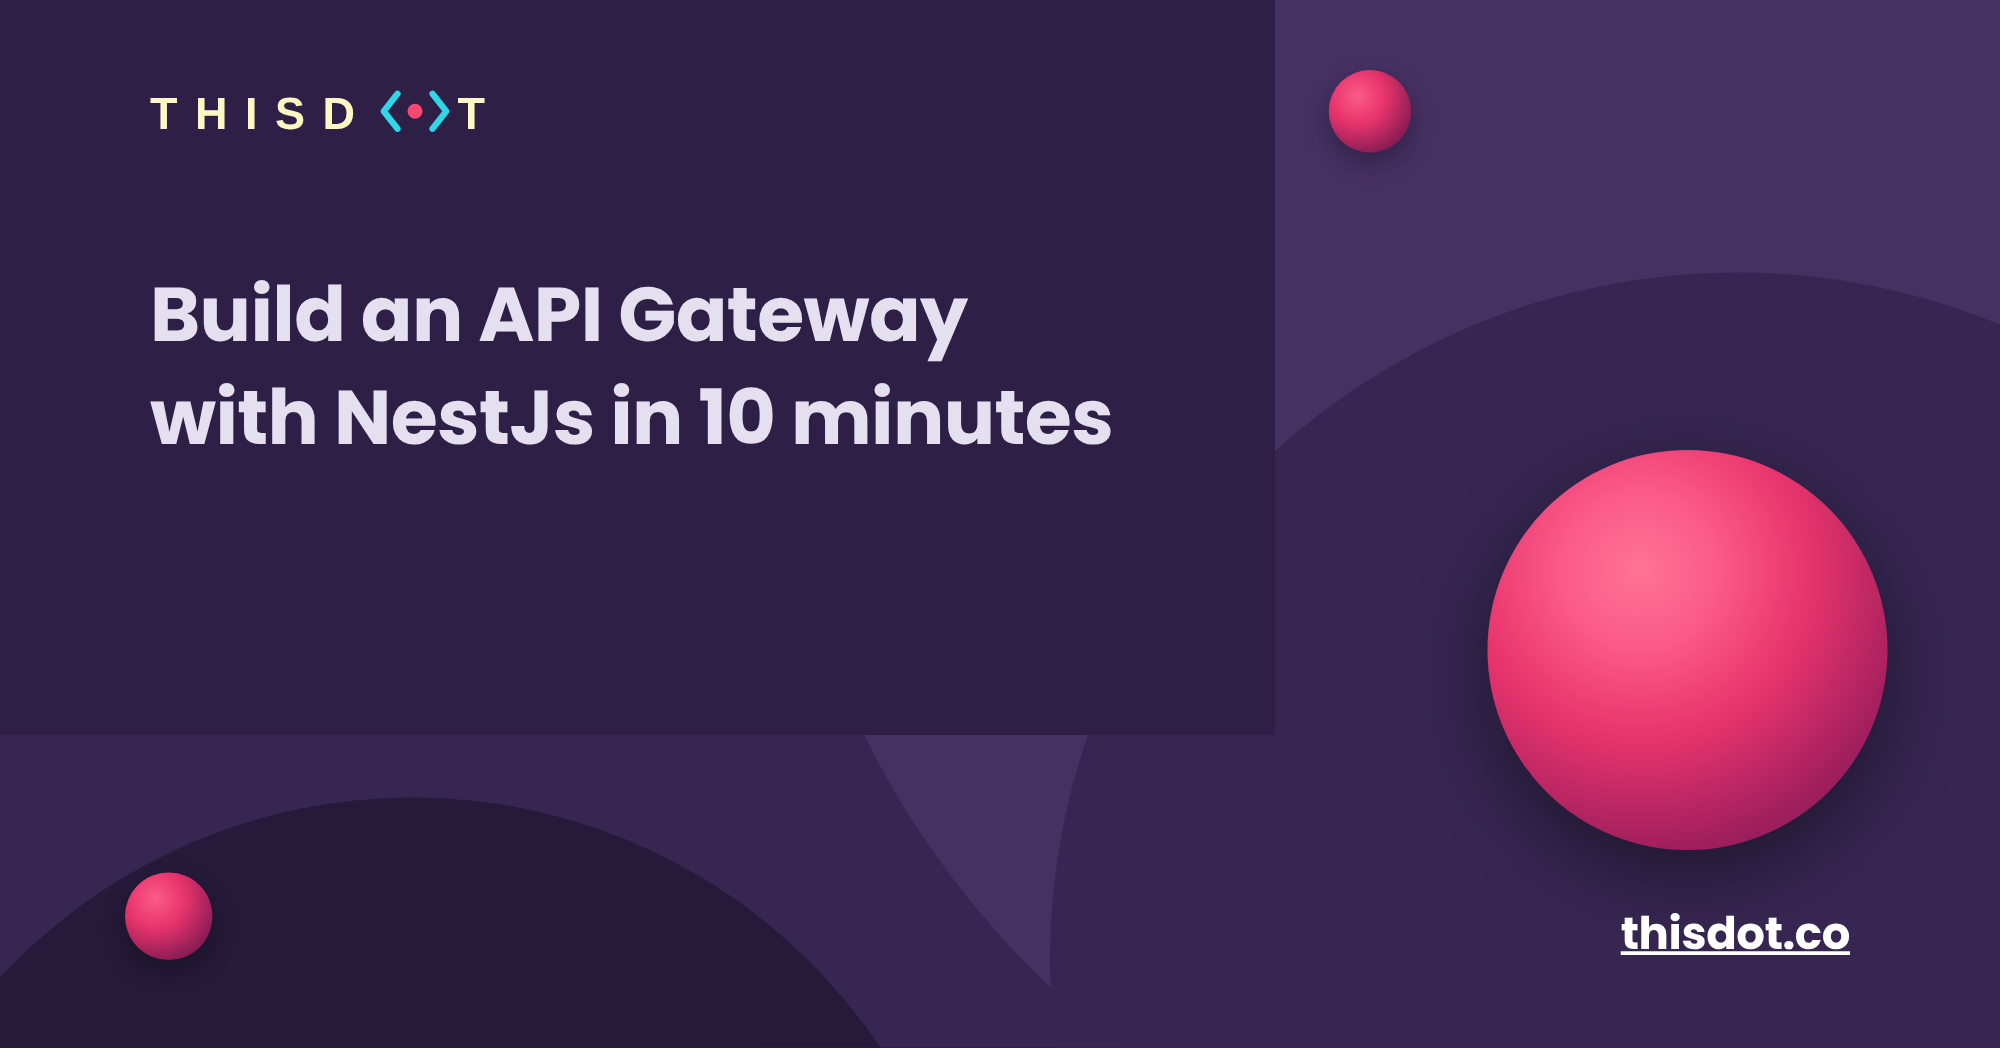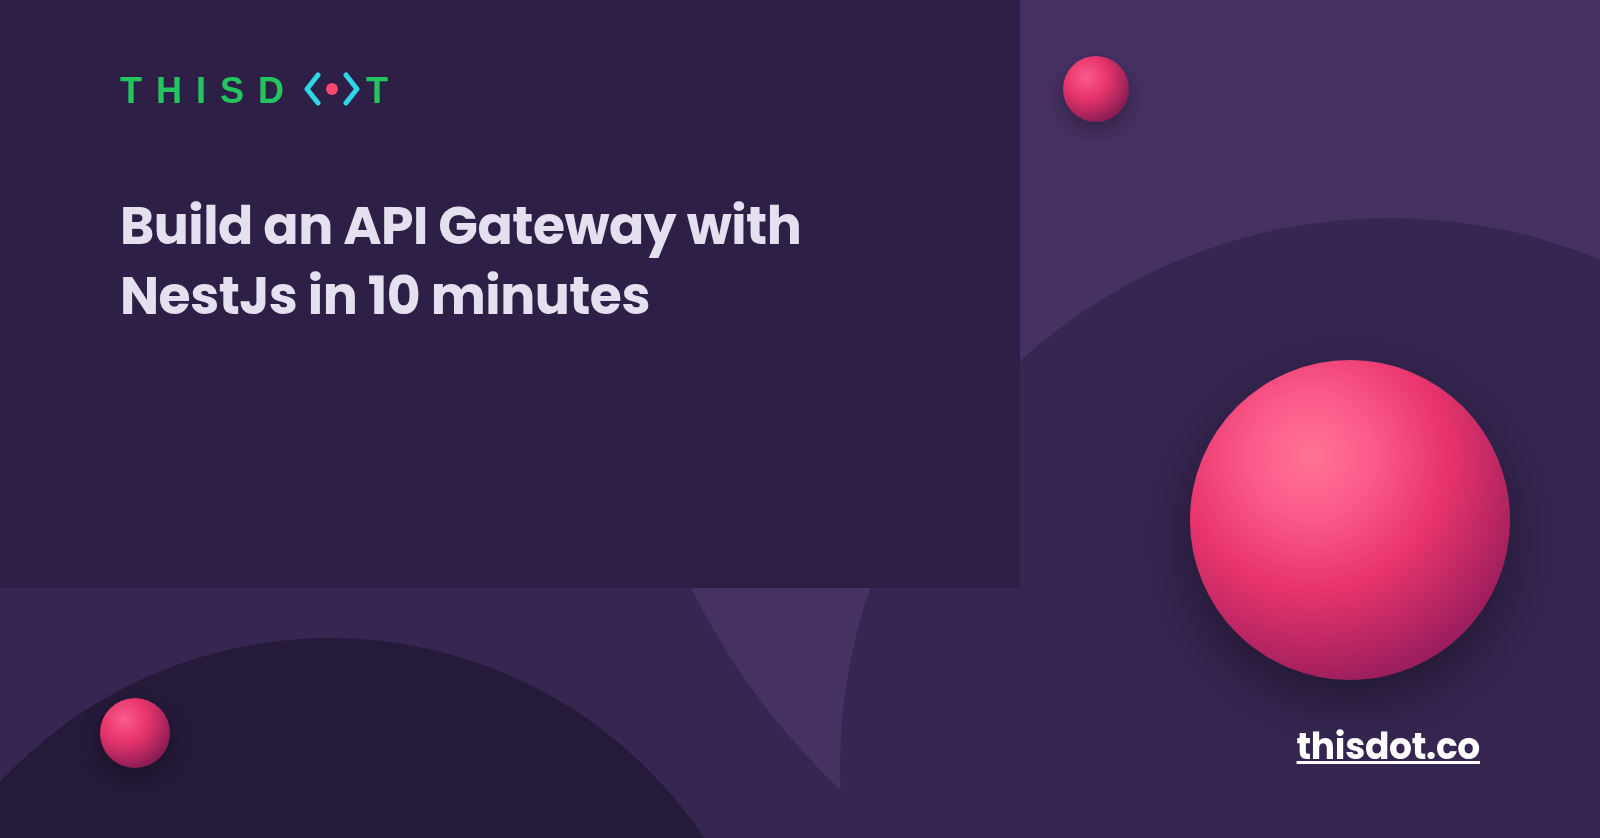--- a/index.html
+++ b/index.html
@@ -62,34 +62,34 @@
   }
   .logo-row {
     display: flex;
     align-items: center;
     gap: 6px;
   }
   .logo-text {
     font-size: 36px;
     font-weight: 600;
     letter-spacing: 14px;
-    color: #22c55e;
+    color: #fef9c3;
     font-family: -apple-system, 'Helvetica Neue', sans-serif;
   }
   .logo-symbol {
     display: inline-flex;
     align-items: center;
     vertical-align: middle;
     position: relative;
     top: -2px;
   }
   .headline {
-    margin-top: 79px;
+    margin-top: 100px;
     color: #e4e0ef;
-    font-size: 52px;
+    font-size: 61px;
     font-weight: 700;
     line-height: 1.35;
     letter-spacing: -0.5px;
   }
   .sphere-small-top {
     position: absolute;
     top: 56px;
     left: 1063px;
     width: 66px;
     height: 66px;

